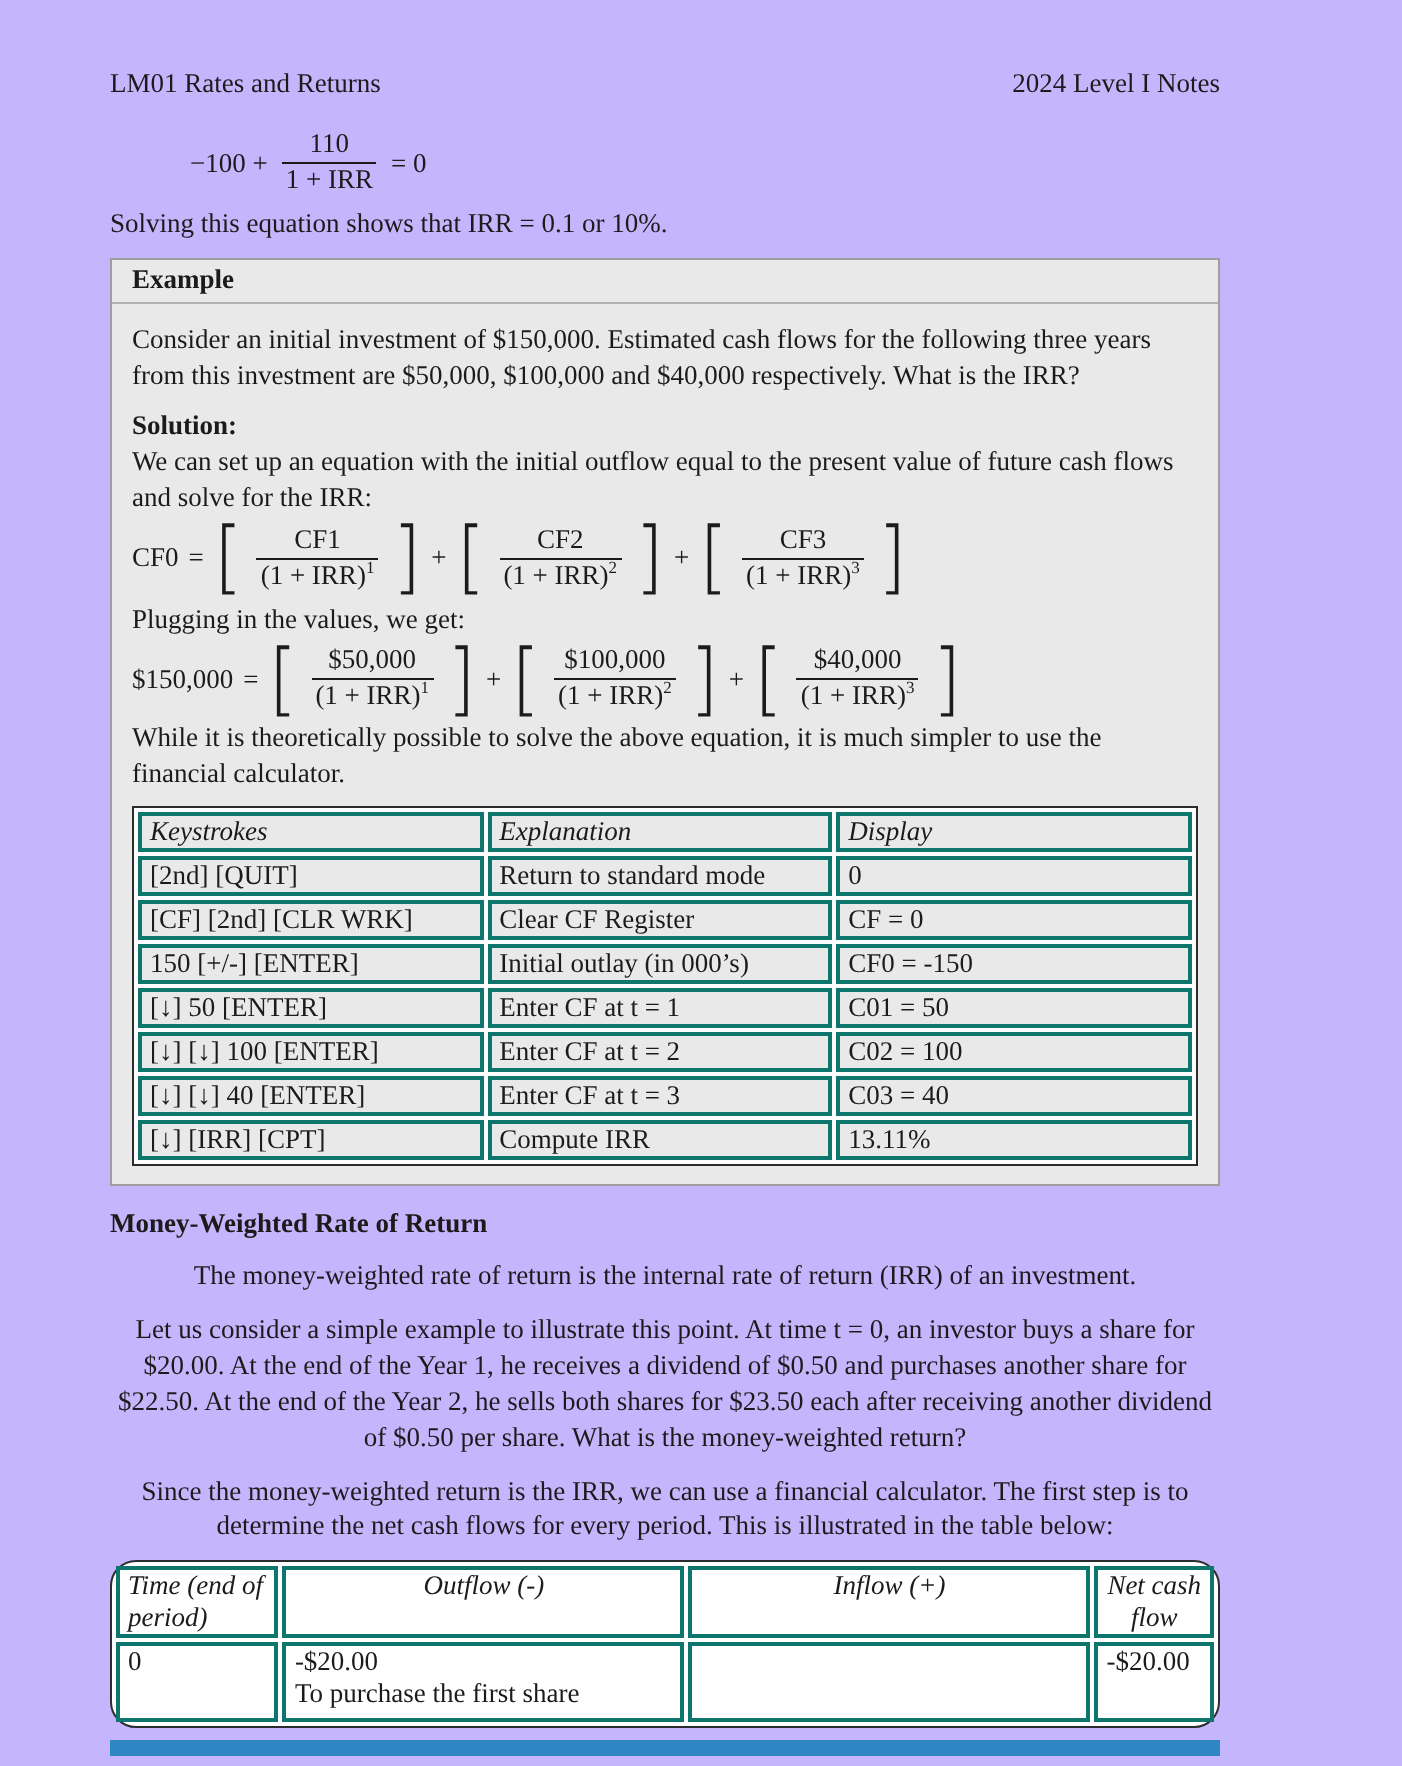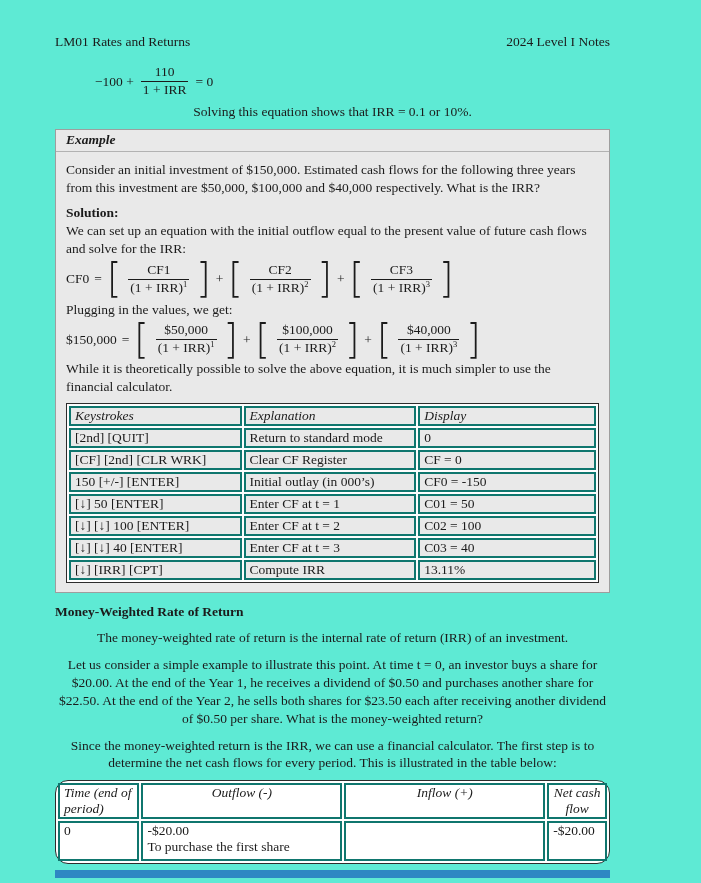--- a/index.html
+++ b/index.html
@@ -6,37 +6,37 @@
   html,body { margin:0; padding:0; background:#ffffff; }
   .page {
     position: relative;
     width: 701px; height: 883px;
     margin: 0 auto;
     padding: 34px 91px 0 55px;
     font-family: "Liberation Serif", "DejaVu Serif", serif;
     font-size: 13.5px;
     color: #1b1b1b;
     overflow: hidden;
-    background: #5eead4;
+    background: #c4b5fd;
   }
   .hdr { display:flex; justify-content:space-between; line-height:1.2; }
 
   
   .formula { display:flex; align-items:center; gap:5px; }
   .formula-indent { margin:14px 0 4px 40px; }
   .frac { display:inline-flex; flex-direction:column; text-align:center; line-height:1.25; padding:0 2px;justify-content:space-between; }
   .frac .den { border-top:1px solid #1b1b1b; padding:0 2px; }
   .bracket { font-family:"DejaVu Sans","Liberation Sans",sans-serif; font-size:37px; line-height:30px; font-weight:300; transform:scaleY(1.08); }
   sup.exp { font-size:8.5px; vertical-align:super; line-height:0; }
 
-  p.body-line { margin:2px 0 8px; line-height:1.32;text-align:center; }
+  p.body-line { margin:2px 0 8px; line-height:1.32; }
 
   
   .example-box { margin-top:2px; background:#e9e9e9; border:1px solid #9e9e9e; }
-  .example-title { font-weight:bold; padding:2px 10px 3px; border-bottom:1px solid #b2b2b2;font-style:italic; }
+  .example-title { font-weight:bold; padding:2px 10px 3px; border-bottom:1px solid #b2b2b2; }
   .example-body { padding:1px 10px 9px; }
   .example-body p { margin:8px 0 0; line-height:1.32; }
   .bold { font-weight:bold; }
   .example-body .formula { margin:4px 0 2px; }
 
   
   table.grid {
     width:100%; margin-top:7px;
     border-collapse:separate; border-spacing:2px;
     background:#fdfdfd; border:1px solid #2c2c2c;

